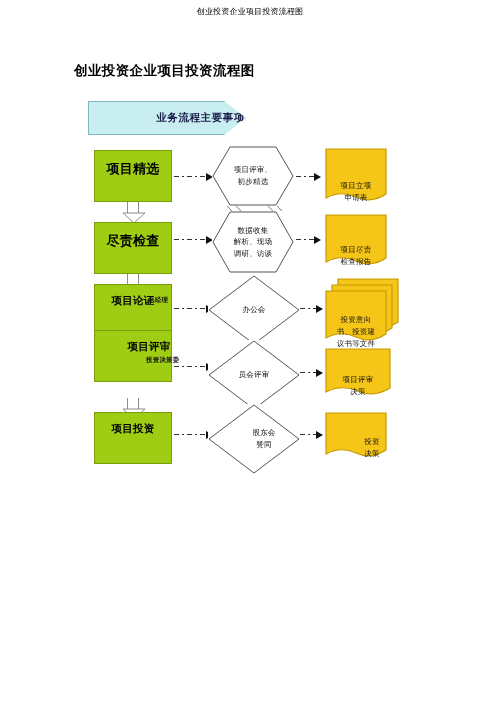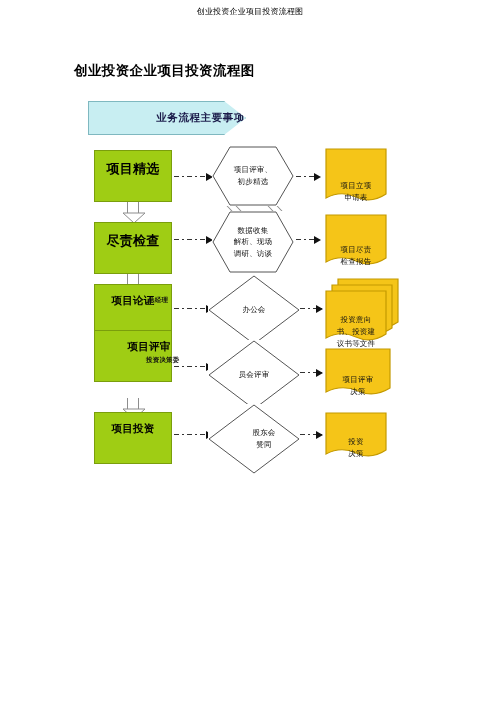--- a/index.html
+++ b/index.html
@@ -368,21 +368,21 @@
     <polygon points="46,1 91,35 46,69 1,35" fill="#ffffff" stroke="#555555" stroke-width="1"></polygon>
   </svg>
   <div class="shape-label" style="position:relative;z-index:2;margin-left:20px;">
     <div>股东会</div>
     <div>赞同</div>
   </div>
 </div>
 <div class="dash-conn" style="left:300px; top:434px; width:22px;">
   <span class="arrow-head"></span>
 </div>
-<div class="doc-shape" style="left:325px; top:412px; width:62px; height:48px;">
+<div class="doc-shape" style="left:325px; top:412px; width:62px; height:48px;padding-left:16px;">
   <svg width="62" height="48" style="position:absolute;left:0;top:0;">
     <path d="M1,1 L61,1 L61,38 Q46,48 31,41 Q16,34 1,42 Z" fill="#f5c518" stroke="#c49a00" stroke-width="1.2"></path>
   </svg>
   <div class="doc-label">
     <div>投资</div>
     <div>决策</div>
   </div>
 </div>
 
 </body></html>

